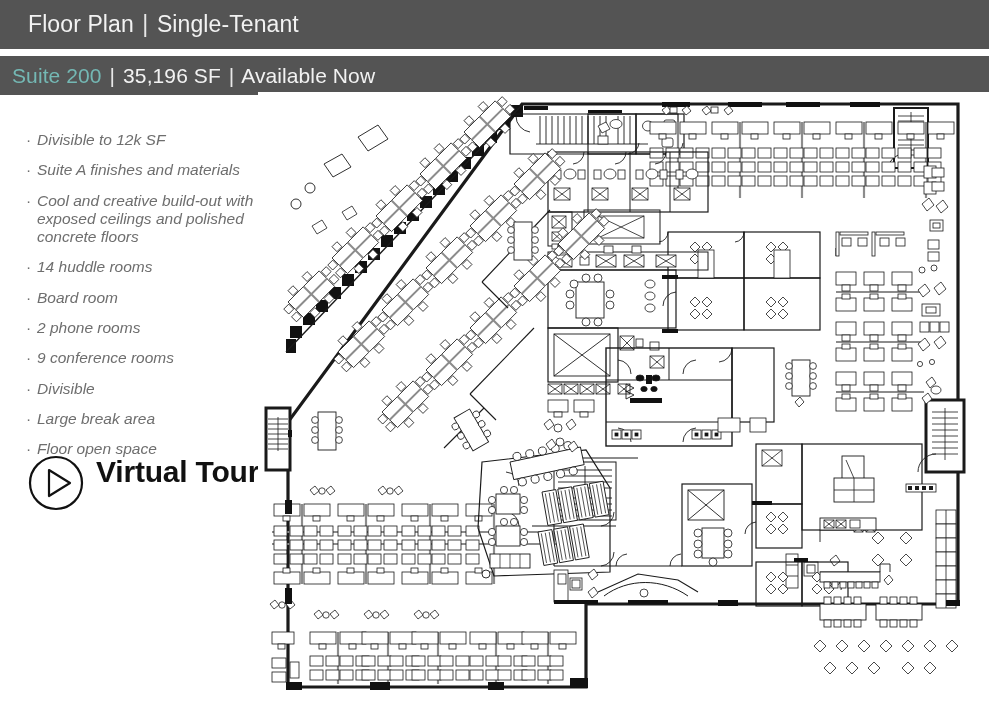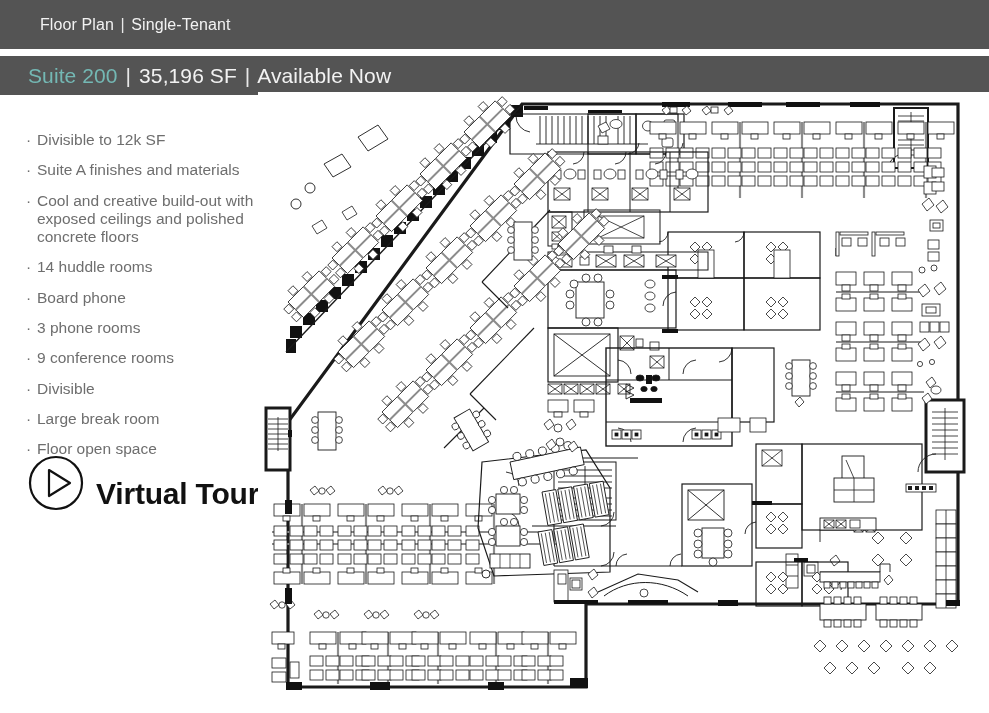--- a/index.html
+++ b/index.html
@@ -27,30 +27,30 @@
   }
   #header-bar-secondary {
     position: absolute;
     left: 0; top: 56px;
     width: 989px; height: 39px;
     background: #545454;
     display: flex;
     align-items: center;
   }
   .bar-text {
-    font-size: 16px;
+    font-size: 23px;
     font-weight: 400;
     color: #f2f2f2;
-    padding-left: 40px;
+    padding-left: 28px;
     letter-spacing: 0.1px;
     white-space: nowrap;
   }
   #header-bar-secondary .bar-text {
     font-size: 21px;
-    padding-left: 28px;
+    padding-left: 12px;
   }
   .suite-accent { color: #74b8b4; }
   .bar-sep { color: #e8e8e8; padding: 0 2px; }
 
   
   #feature-list {
     position: absolute;
     left: 26px;
     top: 131px;
     width: 262px;
@@ -63,29 +63,29 @@
     color: #6e6e6e;
     margin-bottom: 12px;
   }
   .feature-bullet {
     flex: 0 0 auto;
     width: 11px;
     font-size: 15.5px;
     line-height: 1.18;
     color: #6e6e6e;
   }
-  .feature-text { flex: 1 1 auto; }
+  .feature-text { flex: 1 1 auto; font-style: italic; }
 
   
   #virtual-tour {
     position: absolute;
     left: 28px;
     top: 455px;
     display: flex;
-    align-items: flex-end;
+    align-items: flex-start;
     cursor: pointer;
   }
   #play-circle-icon {
     flex: 0 0 auto;
     width: 56px; height: 56px;
   }
   #virtual-tour-label {
     font-size: 30px;
     font-weight: 700;
     color: #111111;
@@ -147,37 +147,37 @@
   <div class="feature-item">
     <span class="feature-bullet">·</span>
     <span class="feature-text">Cool and creative build-out with exposed ceilings and polished concrete floors</span>
   </div>
   <div class="feature-item">
     <span class="feature-bullet">·</span>
     <span class="feature-text">14 huddle rooms</span>
   </div>
   <div class="feature-item">
     <span class="feature-bullet">·</span>
-    <span class="feature-text">Board phone</span>
+    <span class="feature-text">Board room</span>
   </div>
   <div class="feature-item">
     <span class="feature-bullet">·</span>
-    <span class="feature-text">3 phone rooms</span>
+    <span class="feature-text">2 phone rooms</span>
   </div>
   <div class="feature-item">
     <span class="feature-bullet">·</span>
     <span class="feature-text">9 conference rooms</span>
   </div>
   <div class="feature-item">
     <span class="feature-bullet">·</span>
     <span class="feature-text">Divisible</span>
   </div>
   <div class="feature-item">
     <span class="feature-bullet">·</span>
-    <span class="feature-text">Large break room</span>
+    <span class="feature-text">Large break area</span>
   </div>
   <div class="feature-item">
     <span class="feature-bullet">·</span>
     <span class="feature-text">Floor open space</span>
   </div>
 </div>
 
 <div id="virtual-tour">
   <svg id="play-circle-icon" viewBox="0 0 56 56">
     <circle cx="28" cy="28" r="26" fill="none" stroke="#111111" stroke-width="2.2"></circle>

